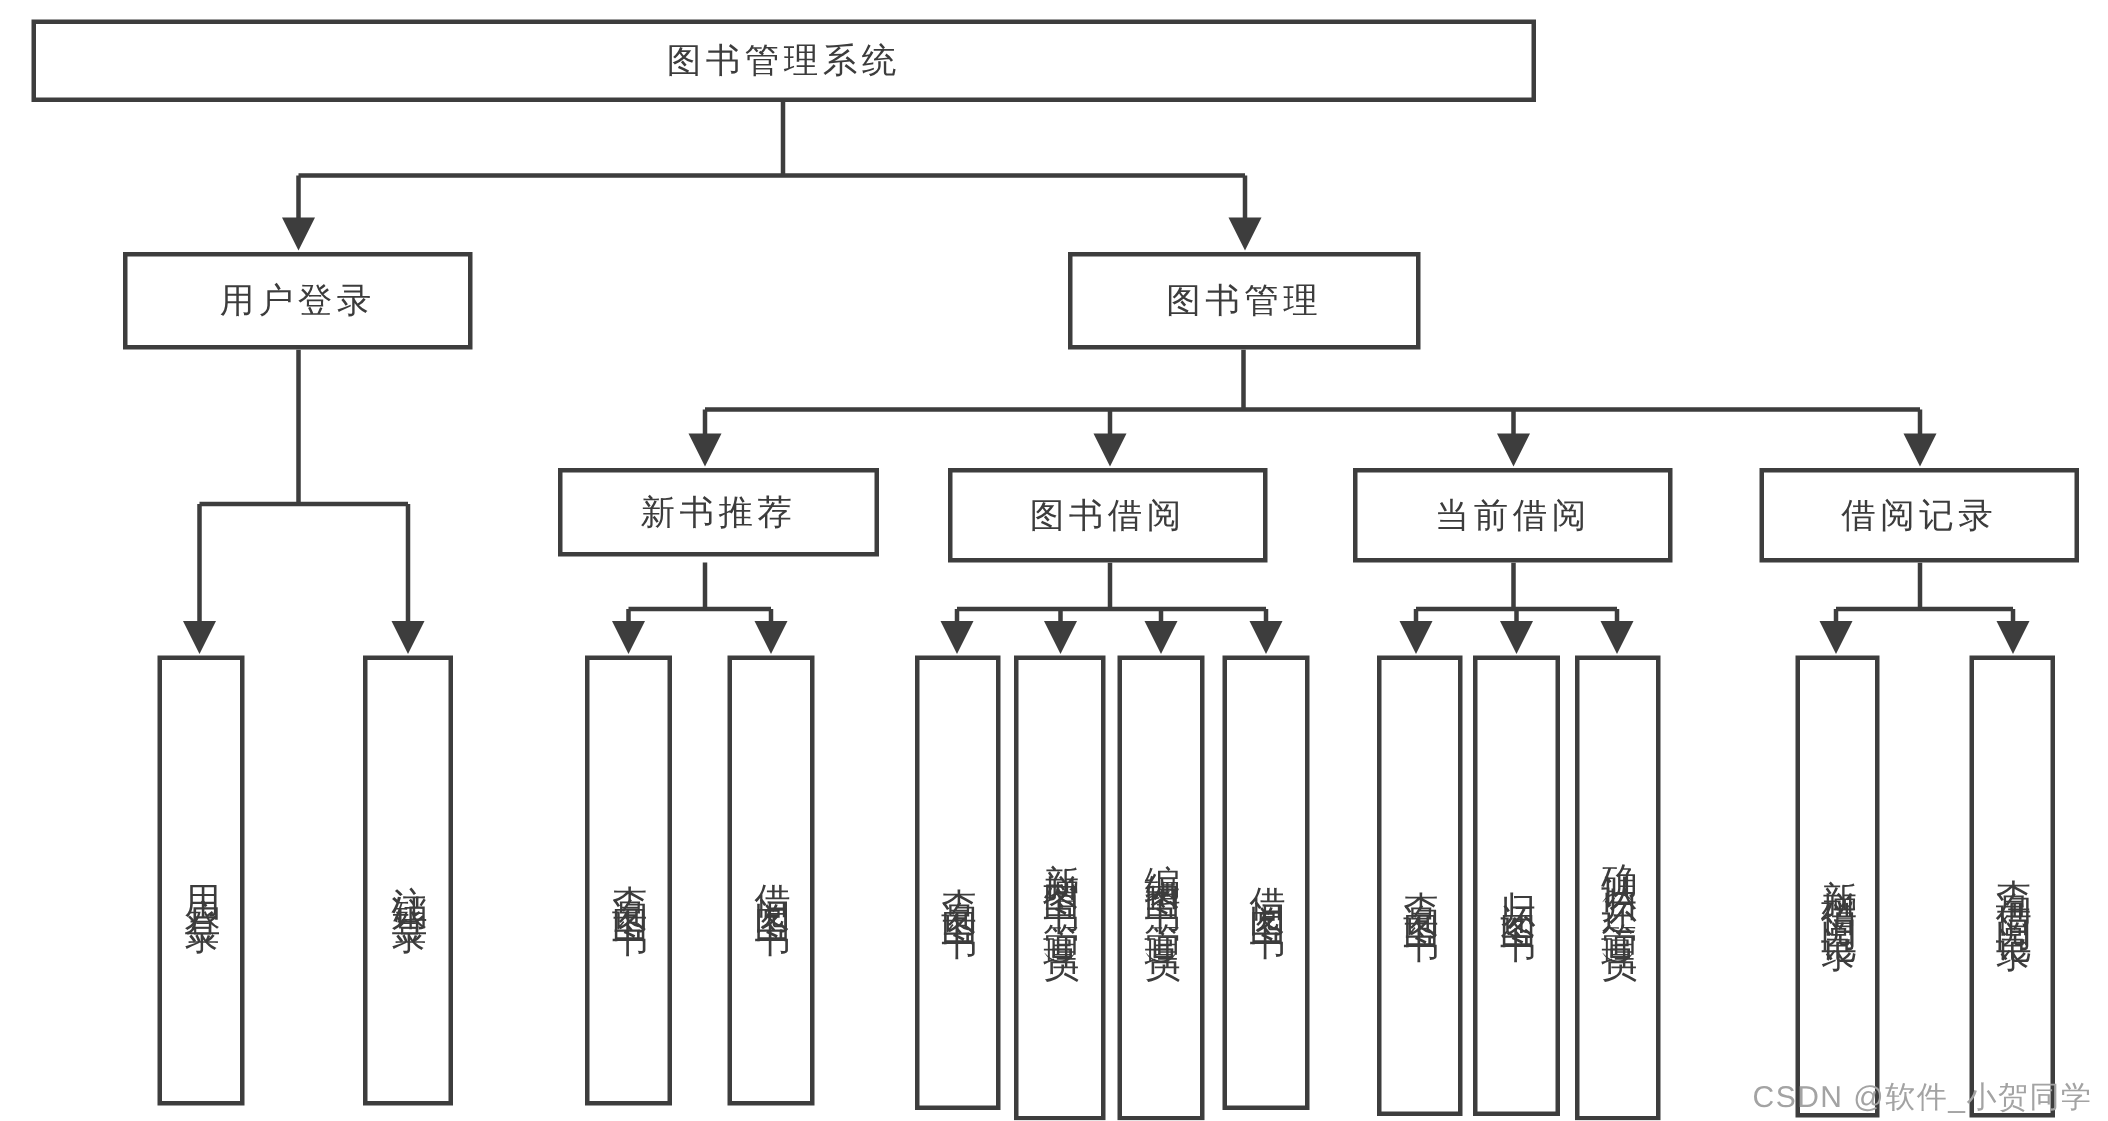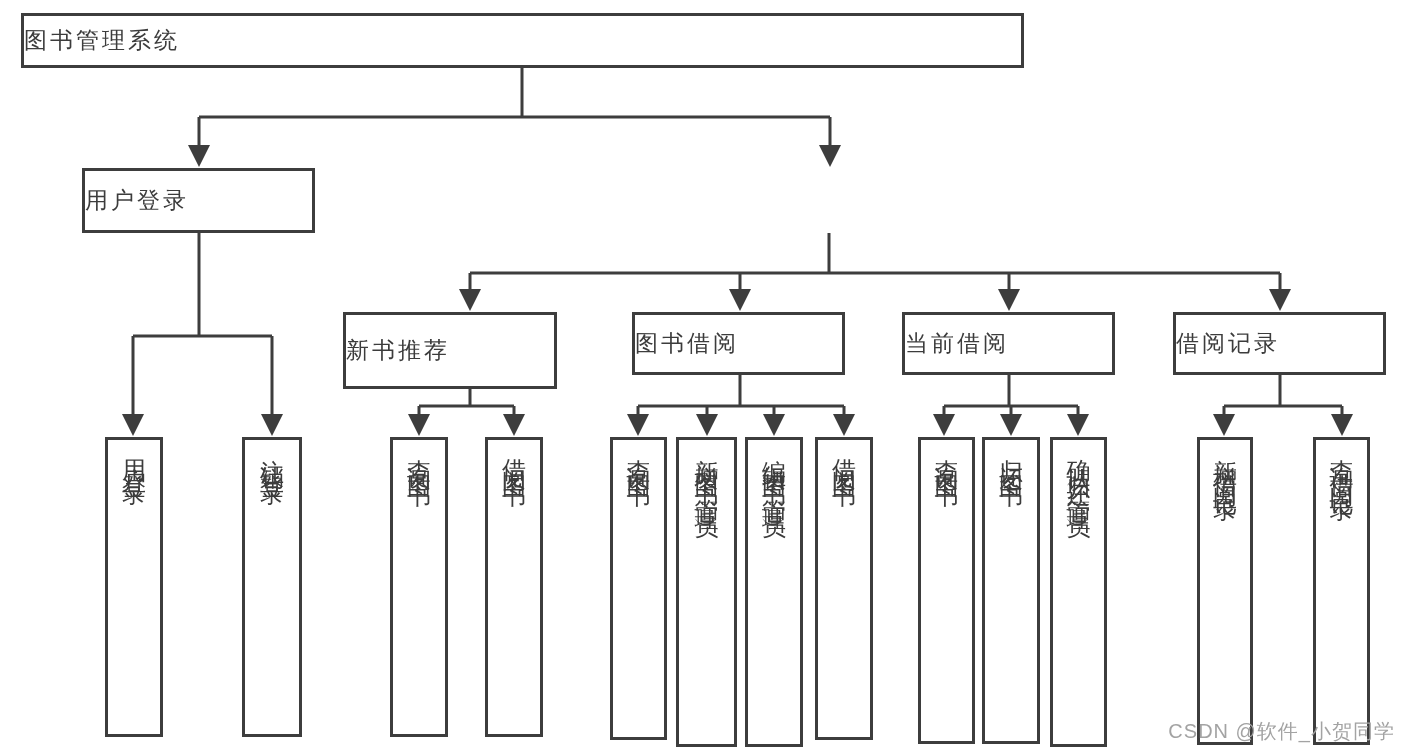--- a/index.html
+++ b/index.html
@@ -21,21 +21,21 @@
   }
   #wires path { stroke: var(--line); stroke-width: 3; fill: none; }
   #wires polygon { fill: var(--line); stroke: none; }
   .box {
     position: absolute;
     box-sizing: border-box;
     border: 3px solid var(--line);
     background: #ffffff;
     display: flex;
     align-items: center;
-    justify-content: flex-start;
+    justify-content: center;
     color: var(--text);
     font-size: 23px;
     letter-spacing: 3px;
     text-align: center;
     white-space: nowrap;
   }
   .leaf {
     writing-mode: vertical-rl;
     text-orientation: mixed;
     font-size: 24px;
@@ -115,22 +115,25 @@
     <polygon points="1331,414 1353,414 1342,436"></polygon>
   </svg>
 
   <div class="box" style="left:21px;top:13px;width:1003px;height:55px">
     <span class="lbl">图书管理系统</span>
   </div>
 
   <div class="box" style="left:82px;top:168px;width:233px;height:65px">
     <span class="lbl">用户登录</span>
   </div>
+  <div class="box" style="left:712px;top:168px;width:235px;height:65px">
+    <span class="lbl">图书管理</span>
+  </div>
 
-  <div class="box" style="left:343px;top:312px;width:214px;height:77px">
+  <div class="box" style="left:372px;top:312px;width:214px;height:59px">
     <span class="lbl">新书推荐</span>
   </div>
   <div class="box" style="left:902px;top:312px;width:213px;height:63px">
     <span class="lbl">当前借阅</span>
   </div>
   <div class="box" style="left:632px;top:312px;width:213px;height:63px">
     <span class="lbl">图书借阅</span>
   </div>
   <div class="box" style="left:1173px;top:312px;width:213px;height:63px">
     <span class="lbl">借阅记录</span>

